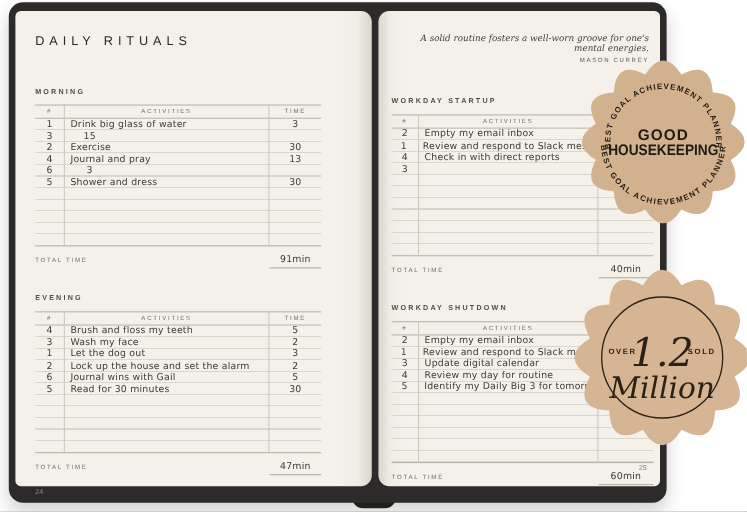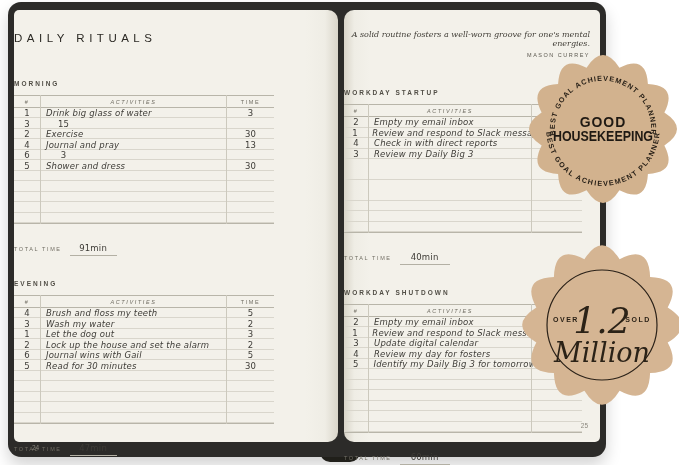--- a/index.html
+++ b/index.html
@@ -26,43 +26,43 @@
   .sec-label { font-size:6.5px; letter-spacing:2px; color:#514e46; font-weight:600; }
   .hw { font-family:"DejaVu Sans", sans-serif; font-size:8.5px; color:#3d3b36;
         letter-spacing:.2px; }
   .quote { font-family:"DejaVu Serif", serif; font-style:italic; font-size:8px;
            color:#403d36; text-align:right; }
   .quote-attr { font-size:5.5px; letter-spacing:1.5px; color:#5b584f;
                 text-align:right; margin-top:4px; }
   .page-num { position:absolute; bottom:13px; font-size:6.5px; color:#8b887e; }
 
   
-  .lp-inner { width:296px; position:relative; height:100%; }
-  .rp-inner { padding-left:0;  width:254px; position:relative; height:100%; }
+  .lp-inner { padding-left:18px; width:296px; position:relative; height:100%; }
+  .rp-inner { padding-left:12px;  width:254px; position:relative; height:100%; }
   .rtable { position:relative; margin-top:8px; }
   .lp-inner .rtable { width:260px; }
   .rp-inner .rtable { width:238px; }
   .t-head { display:flex; align-items:center; height:13px;
             border-top:1px solid #b8b5a9; border-bottom:1px solid #b8b5a9; }
   .t-head span { text-align:center; }
   .t-body { position:relative; height:116px; border-bottom:1px solid #b8b5a9;
     background:repeating-linear-gradient(to bottom,
       transparent 0px, transparent 9.5px, #d9d6cc 9.5px, #d9d6cc 10.5px); }
   .vline { position:absolute; top:0; bottom:0; width:1px; background:#ccc9bd; z-index:1; }
   .lp-inner .v1 { left:26px; }  .lp-inner .v2 { right:47px; }
   .rp-inner .v1 { left:24px; }  .rp-inner .v2 { right:50px; }
   .t-row { display:flex; height:10.5px; line-height:10.5px; position:relative; z-index:2; }
   .c-num  { text-align:center; }
-  .c-act  { flex:1 1 auto; padding-left:6px; white-space:nowrap; overflow:hidden;font-style:italic; }
+  .c-act  { flex:1 1 auto; padding-left:6px; white-space:nowrap; overflow:hidden; }
   .t-head .c-act { padding-left:0; }
   .c-time { text-align:center; }
   .lp-inner .c-num { width:26px; } .lp-inner .c-time { width:47px; }
   .rp-inner .c-num { width:24px; } .rp-inner .c-time { width:50px; }
-  .total-row { display:flex; justify-content:flex-start; align-items:center;
-               margin-top:18px; height:14px; }
+  .total-row { display:flex; justify-content:space-between; align-items:center;
+               margin-top:6px; height:14px; }
   .lp-inner .total-row { width:260px; }
   .rp-inner .total-row { width:238px; }
   .total-label { margin-right:8px; }
   .total-value { display:inline-block; text-align:center;
                  border-bottom:1px solid #b3b0a4; height:14px; line-height:12px; }
   .lp-inner .total-value { width:47px; }
   .rp-inner .total-value { width:50px; }
   .mt-morning { margin-top:36px; }
   .mt-evening { margin-top:24px; }
   .mt-quote   { padding-top:20px; padding-right:8px; }
@@ -158,21 +158,21 @@
             <div class="t-body">
 
                 <div class="t-row hw">
                   <span class="c-num">4</span>
                   <span class="c-act">Brush and floss my teeth</span>
                   <span class="c-time">5</span>
                 </div>
 
                 <div class="t-row hw">
                   <span class="c-num">3</span>
-                  <span class="c-act">Wash my water</span>
+                  <span class="c-act">Wash my face</span>
                   <span class="c-time">2</span>
                 </div>
 
                 <div class="t-row hw">
                   <span class="c-num">1</span>
                   <span class="c-act">Let the dog out</span>
                   <span class="c-time">3</span>
                 </div>
 
                 <div class="t-row hw">
@@ -236,21 +236,20 @@
                 </div>
 
                 <div class="t-row hw">
                   <span class="c-num">4</span>
                   <span class="c-act">Check in with direct reports</span>
                   <span class="c-time"></span>
                 </div>
 
                 <div class="t-row hw">
                   <span class="c-num">3</span>
-                  <span class="c-act">Review my Daily Big 3</span>
                   <span class="c-time"></span>
                 </div>
               </div>
           </div>
           <div class="total-row">
             <span class="caps total-label">TOTAL TIME</span>
             <span class="hw total-value">40min</span>
           </div>
         </div>
 
@@ -279,21 +278,21 @@
                 </div>
 
                 <div class="t-row hw">
                   <span class="c-num">3</span>
                   <span class="c-act">Update digital calendar</span>
                   <span class="c-time"></span>
                 </div>
 
                 <div class="t-row hw">
                   <span class="c-num">4</span>
-                  <span class="c-act">Review my day for fosters</span>
+                  <span class="c-act">Review my day for routine</span>
                   <span class="c-time"></span>
                 </div>
 
                 <div class="t-row hw">
                   <span class="c-num">5</span>
                   <span class="c-act">Identify my Daily Big 3 for tomorrow</span>
                   <span class="c-time"></span>
                 </div>
               </div>
           </div>

